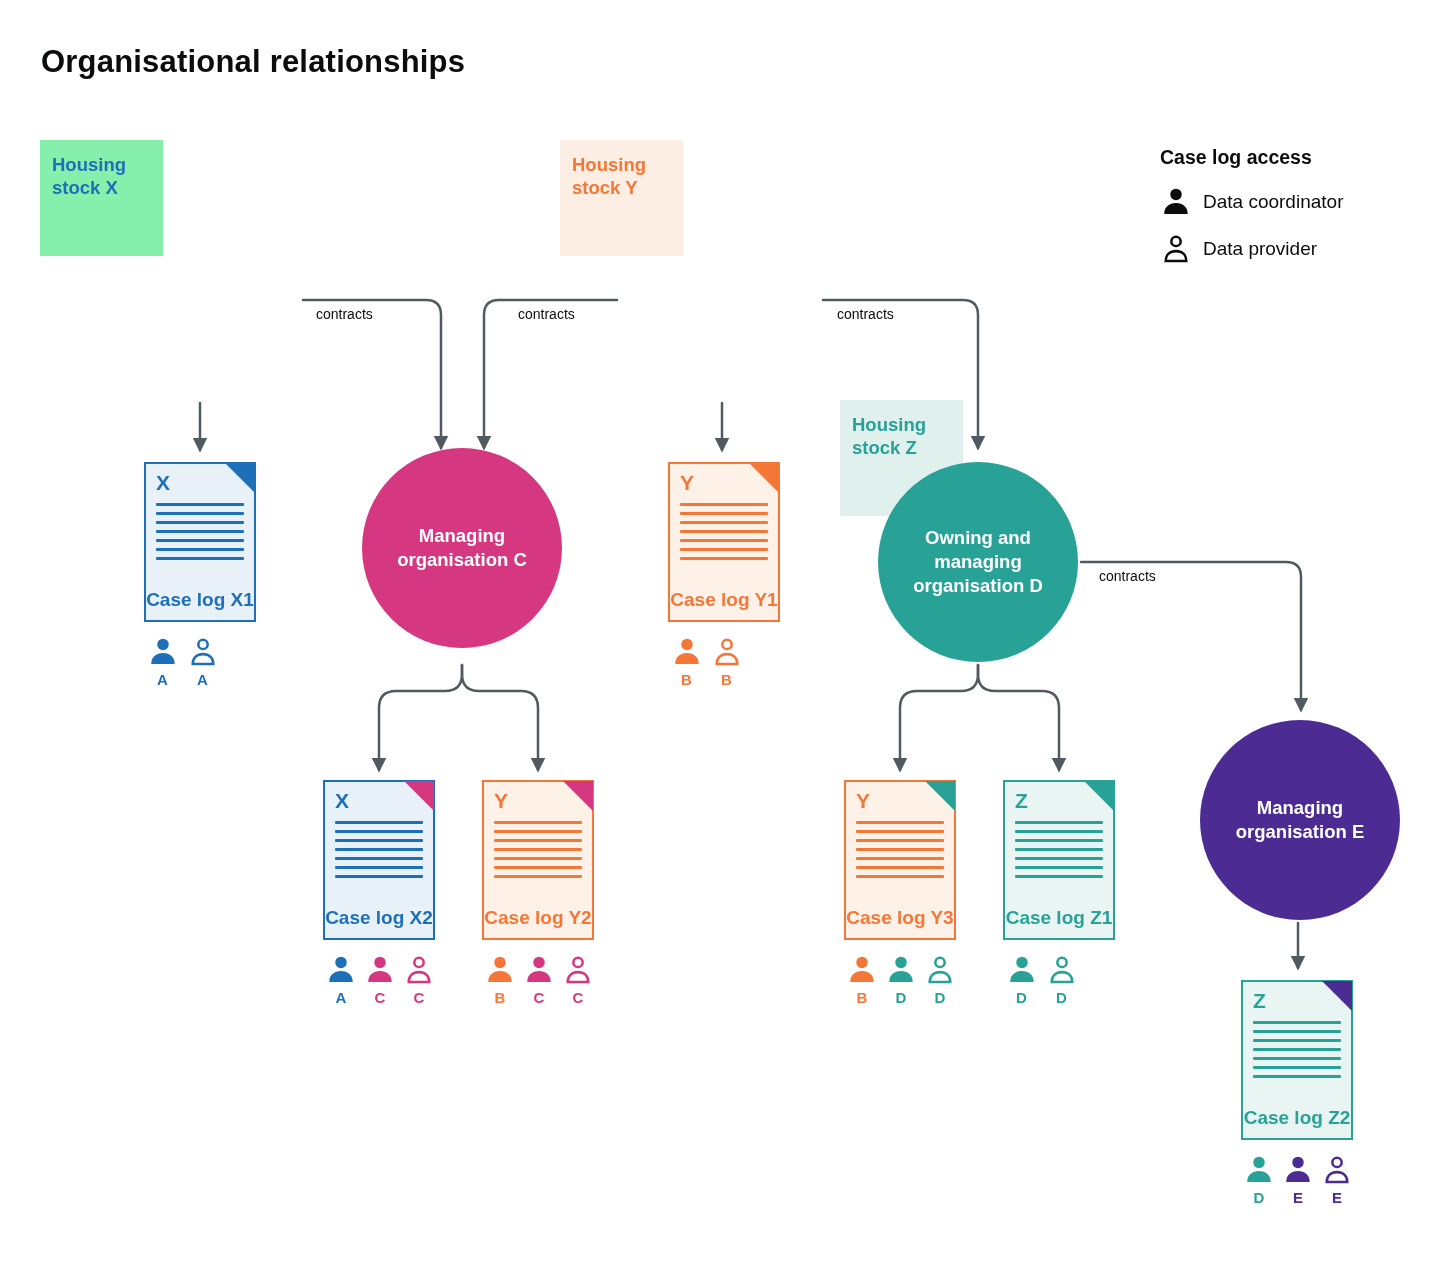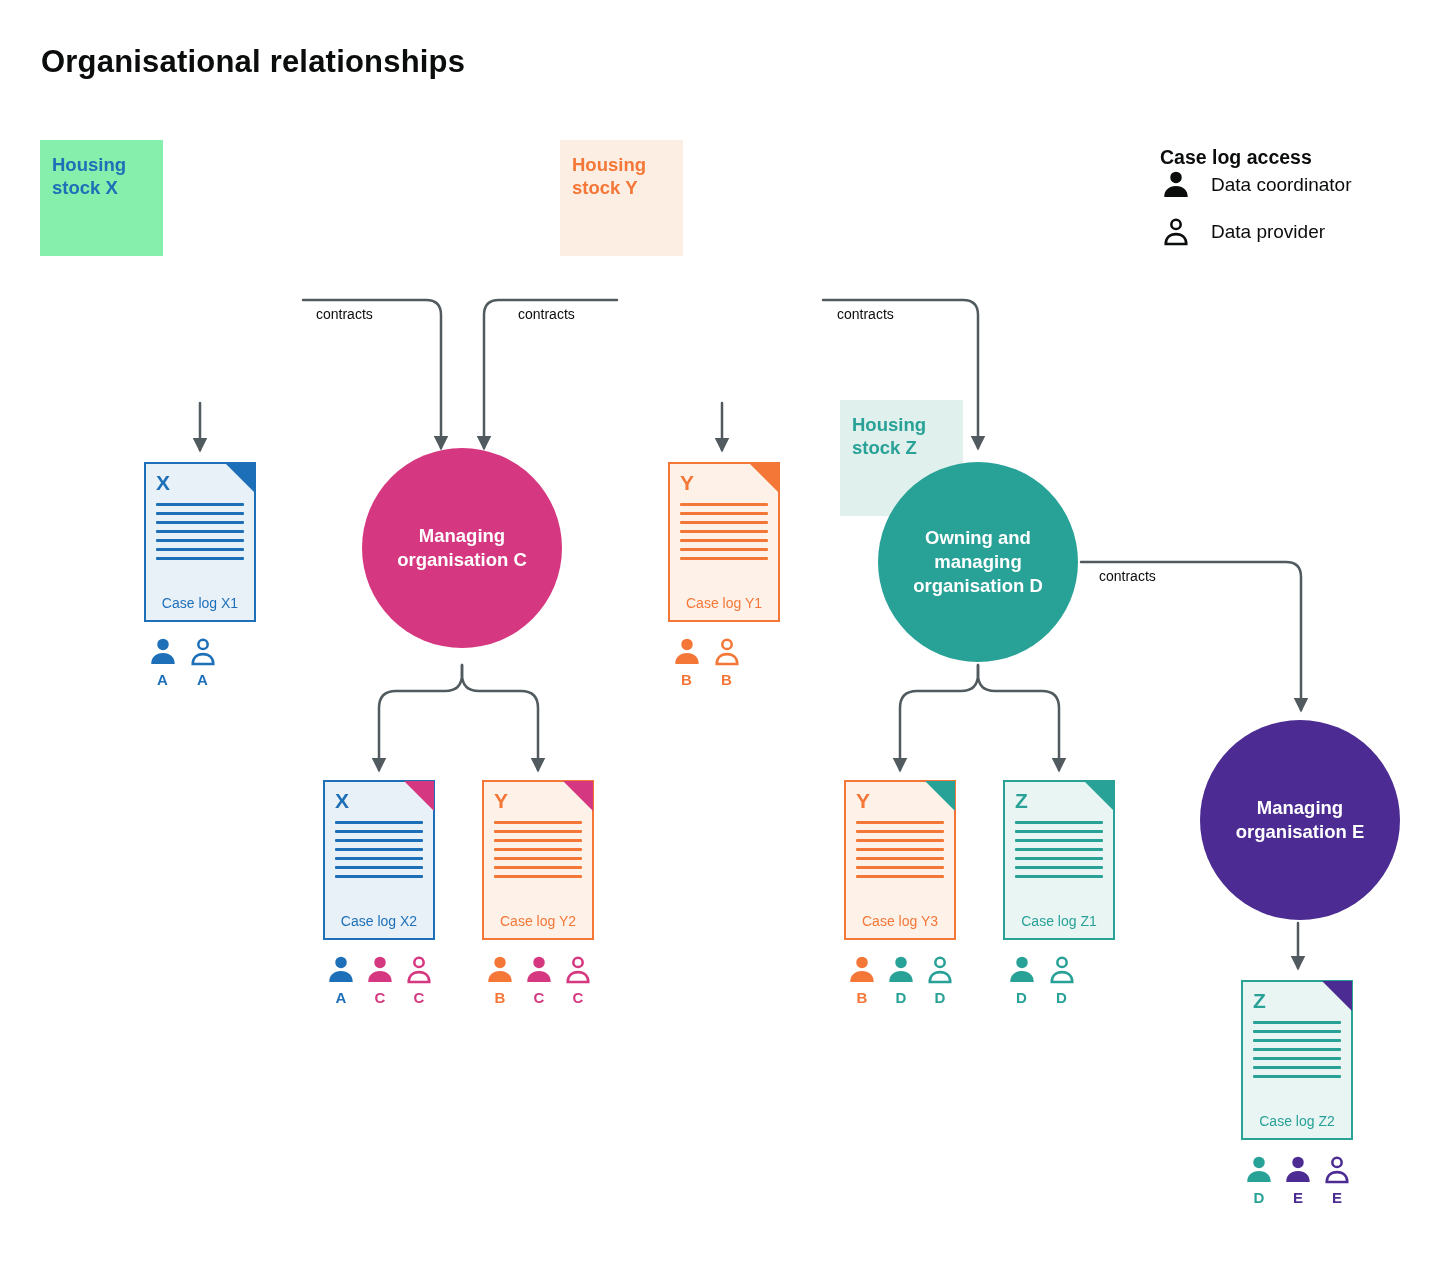--- a/index.html
+++ b/index.html
@@ -24,42 +24,42 @@
   .circle-D{left:878px;top:462px;background:#28a197}
   .circle-E{left:1200px;top:720px;background:#4c2c92}
 
   .contracts{position:absolute;font-size:14px;color:#0b0c0c;z-index:1}
   .contracts-1{left:316px;top:306px}
   .contracts-2{left:518px;top:306px}
   .contracts-3{left:837px;top:306px}
   .contracts-4{left:1099px;top:568px}
 
   .legend{position:absolute;left:1160px;top:146px;z-index:2}
-  .legend-title{font-size:19.5px;font-weight:bold;margin-bottom:0}
-  .legend-item{display:flex;align-items:center;gap:19px;margin-bottom:15px;font-size:19px}
+  .legend-title{font-size:19.5px;font-weight:bold;margin-bottom:17px}
+  .legend-item{display:flex;align-items:center;gap:11px;margin-bottom:15px;font-size:19px}
   .legend-item .p-icon{color:#0b0c0c}
 
   .p-icon{display:inline-flex;width:32px;height:32px}
   .p-svg{width:100%;height:100%}
 
   .case-log-card{position:absolute;z-index:2;width:112px}
   .doc{position:relative;width:112px;height:160px;border:2.5px solid;padding:8px 10px;background:#fff}
   .doc-A{border-color:#1d70b8;background:#e9f1f8;color:#1d70b8}
   .doc-B{border-color:#f47738;background:#fdf1e8;color:#f47738}
   .doc-D{border-color:#28a197;background:#e8f5f3;color:#28a197}
   .doc-corner{position:absolute;top:-1px;right:-1px;width:0;height:0;border-style:solid;border-width:0 30px 30px 0}
   .corner-A{border-color:transparent #1d70b8 transparent transparent}
   .corner-B{border-color:transparent #f47738 transparent transparent}
   .corner-C{border-color:transparent #d53880 transparent transparent}
   .corner-D{border-color:transparent #28a197 transparent transparent}
   .corner-E{border-color:transparent #4c2c92 transparent transparent}
   .doc-letter{font-size:21px;font-weight:bold;line-height:1}
   .doc-lines{margin-top:10px}
   .doc-line{display:block;height:3px;background:currentColor;margin-bottom:6px;border-radius:1px}
-  .doc-label{position:absolute;left:0;right:0;bottom:9px;text-align:center;font-weight:normal;font-size:14px}
+  .doc-label{position:absolute;left:0;right:0;bottom:9px;text-align:center;font-weight:bold;font-size:19px}
 
   .access-row{display:flex;gap:7px;margin-top:14px;padding-left:2px}
   .person{display:flex;flex-direction:column;align-items:center;width:33px}
   .p-letter{font-weight:bold;font-size:15px;margin-top:3px}
 
   .org-A-text{color:#1d70b8}
   .org-B-text{color:#f47738}
   .org-C-text{color:#d53880}
   .org-D-text{color:#28a197}
   .org-E-text{color:#4c2c92}

